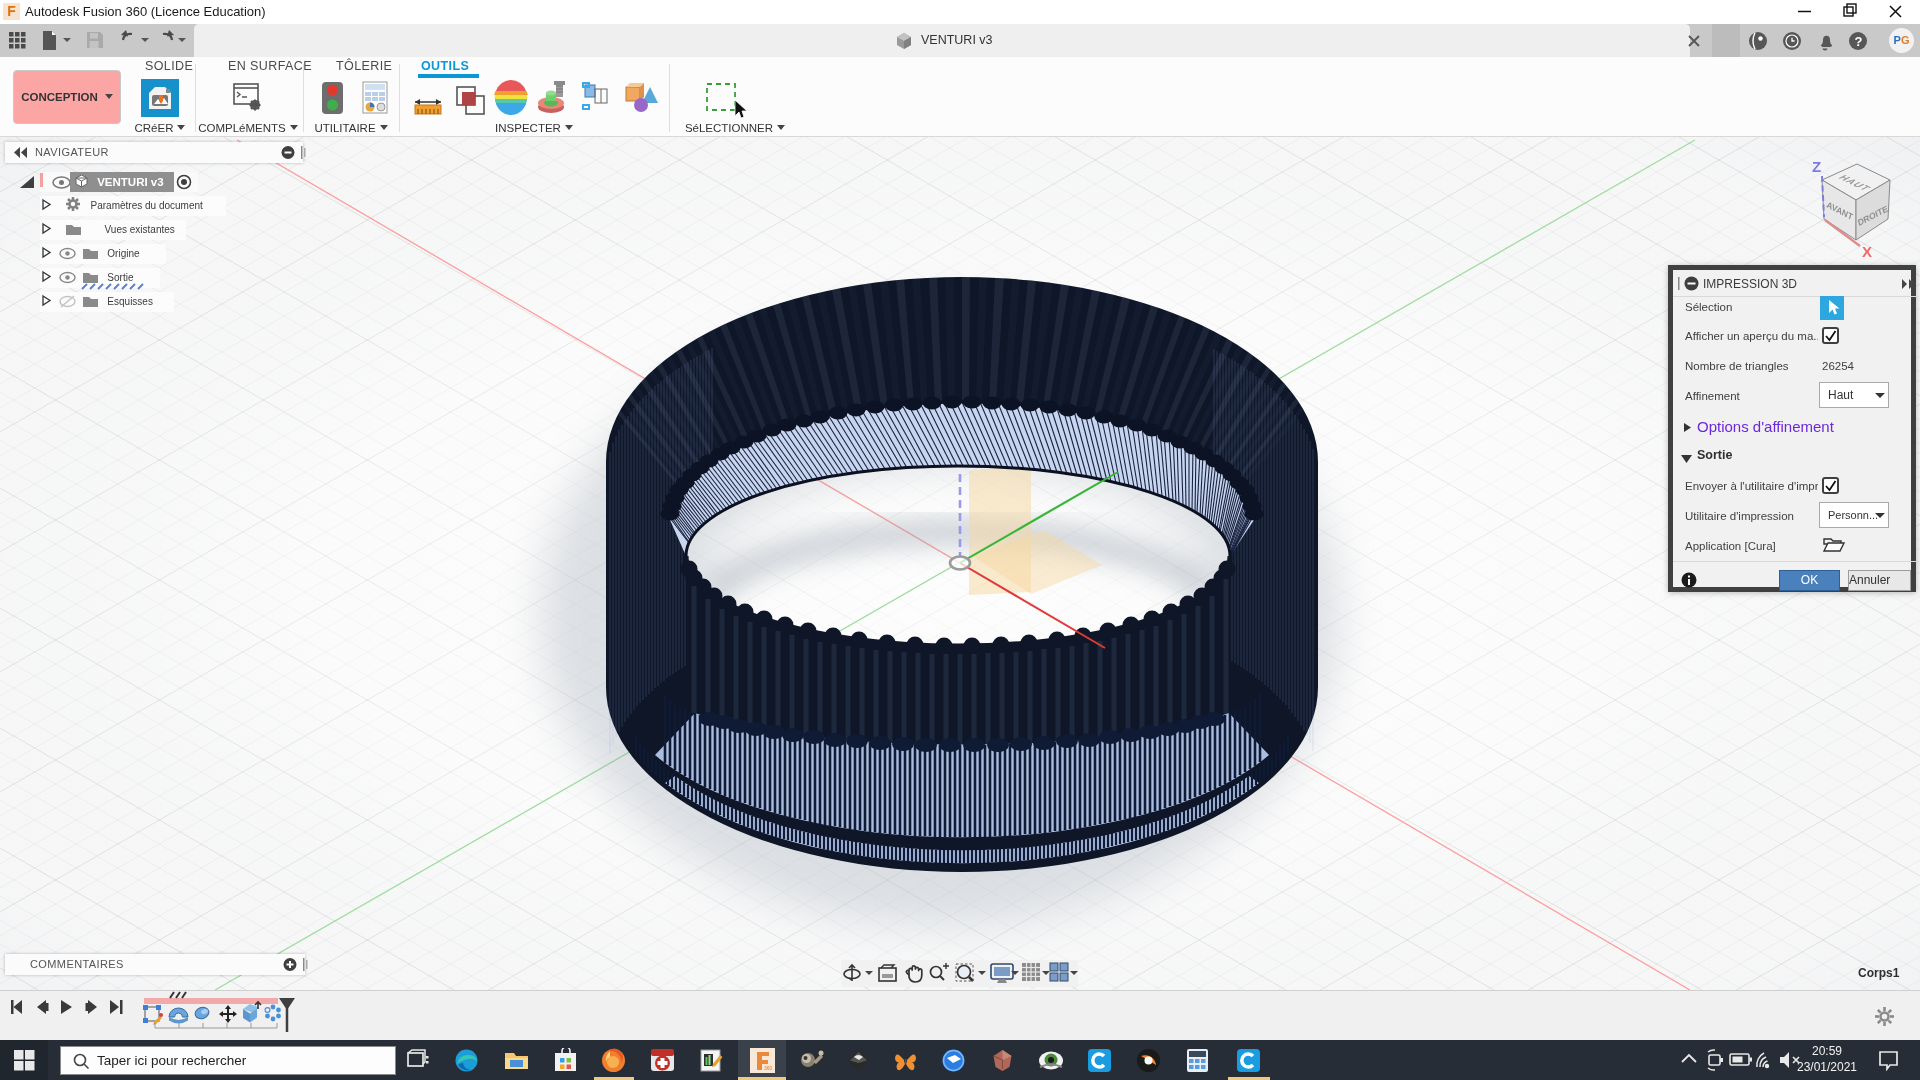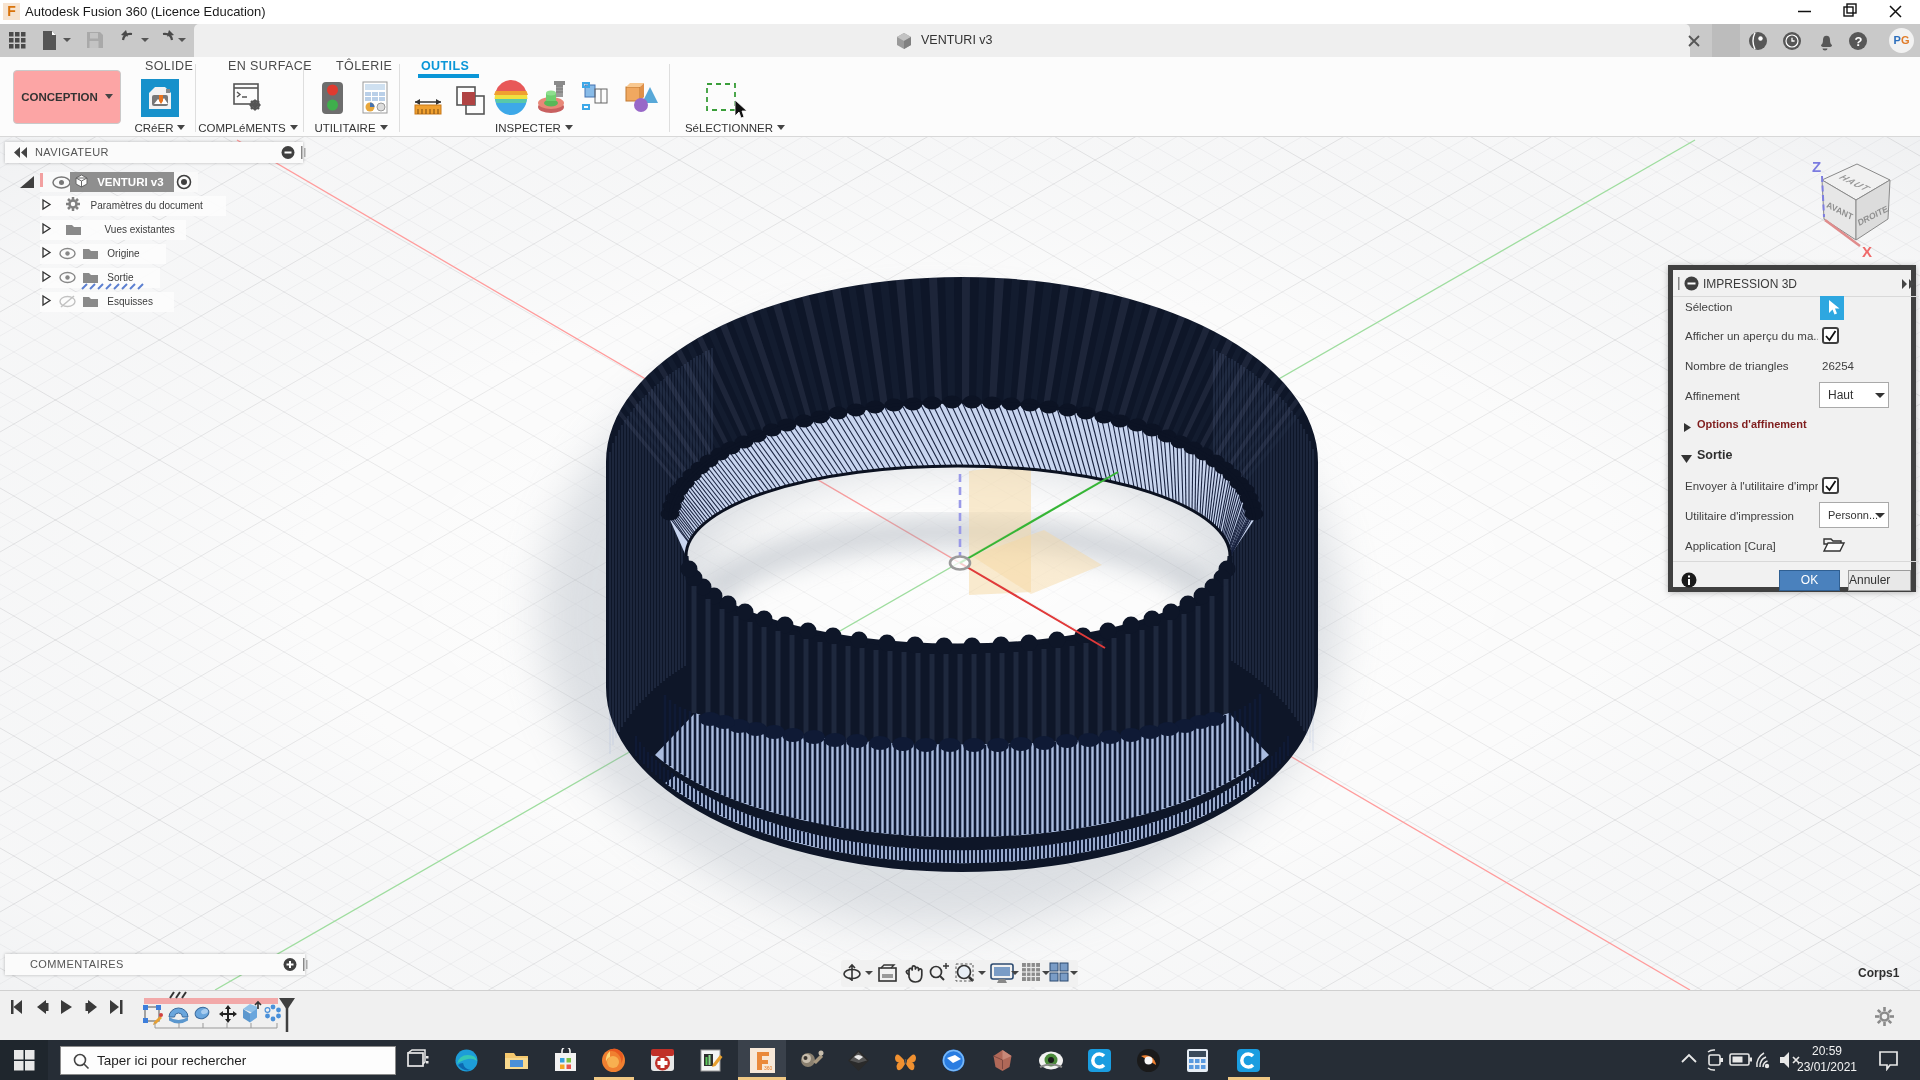--- a/index.html
+++ b/index.html
@@ -1257,21 +1257,21 @@
     </div>
  <div class="dlgrow" style="top:90px;left:12px">Nombre de triangles</div>
  <div class="dlgrow" style="top:90px;left:149px">26254</div>
  <div class="dlgrow" style="top:120px;left:12px">Affinement</div>
  <div class="ddown" style="left:146px;top:112px">Haut<svg class="abs" style="left:54px;top:9px" width="12" height="8">
         <path d="M1,1 l5,5 5,-5 Z" fill="#333"></path>
       </svg></div>
  <svg class="abs" style="left:9px;top:152px" width="11" height="11">
       <path d="M2,1 L9,5.5 L2,10 Z" fill="#333"></path>
     </svg>
- <div class="dlgrow" style="top:148px;left:24px;font-weight:bold;font-size:11px;color:#7f1d1d">Options d'affinement</div>
+ <div class="dlgrow" style="top:148px;left:24px;font-weight:normal;font-size:15px;color:#6d28d9">Options d'affinement</div>
  <svg class="abs" style="left:7px;top:184px" width="13" height="11">
       <path d="M1,1 L12,1 L6.5,9 Z" fill="#333"></path>
     </svg>
  <div class="dlgrow" style="top:178px;left:24px;font-weight:bold;font-size:12.5px;color:#2f2f2f">Sortie</div>
  <div class="dlgrow" style="top:210px;left:12px;width:133px;overflow:hidden">Envoyer à l'utilitaire d'impr...</div>
  <div class="cbx" style="left:149px;top:207px">
       <svg width="14" height="14">
         <path d="M2,7 l3.5,4 6,-9" stroke="#111" stroke-width="1.8" fill="none"></path>
       </svg>
     </div>

